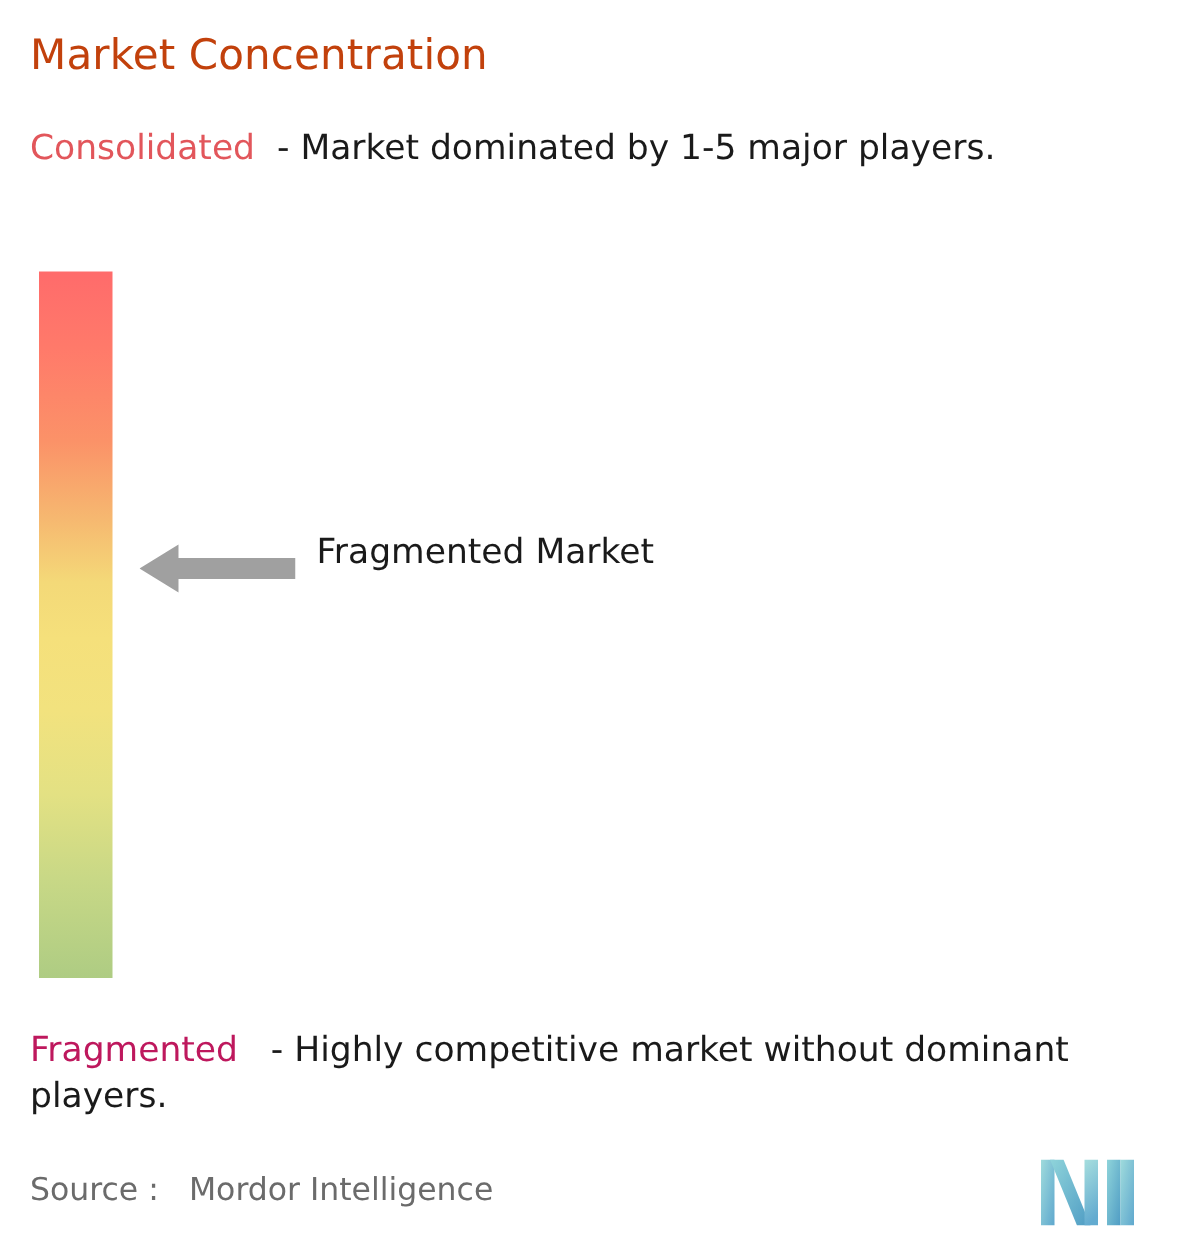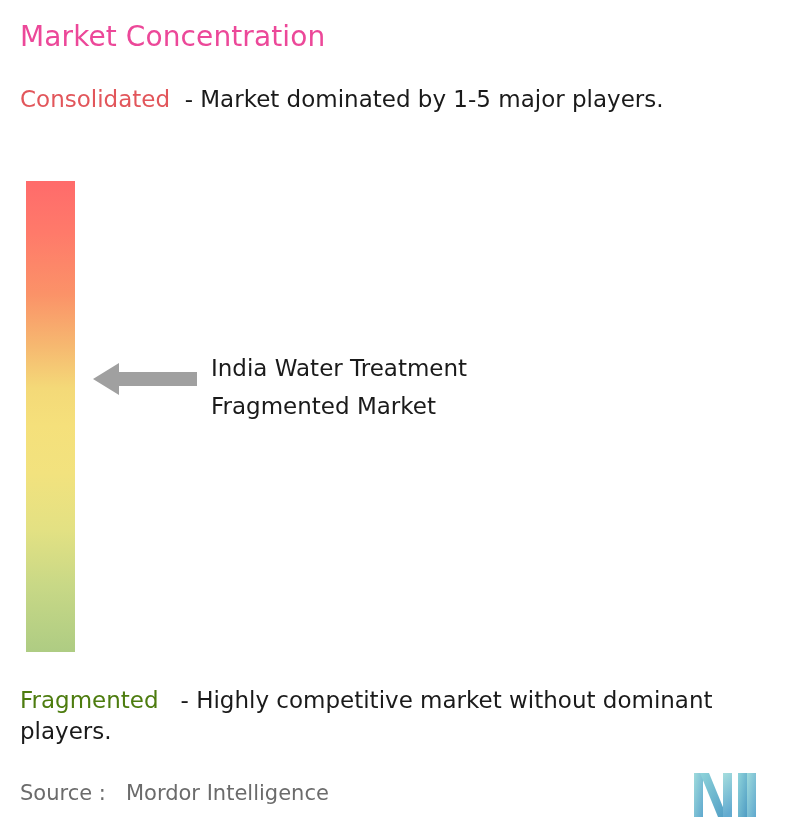--- a/index.html
+++ b/index.html
@@ -15,21 +15,21 @@
     overflow: hidden;
   }
 
   
   .page-title {
     position: absolute;
     left: 20px;
     top: 20px;
     font-size: 28px;
     line-height: 34px;
-    color: #ec4899;
+    color: #c2410c;
     font-weight: 400;
     letter-spacing: 0.1px;
     white-space: nowrap;
   }
 
   
   .legend-top {
     position: absolute;
     left: 20px;
     top: 84px;
@@ -98,21 +98,21 @@
     position: absolute;
     left: 20px;
     top: 685px;
     width: 770px;
     font-size: 23px;
     line-height: 31px;
     color: #1a1a1a;
     font-weight: 400;
   }
   .legend-bottom .tag-fragmented {
-    color: #4d7c0f;
+    color: #be185d;
   }
   .legend-bottom .desc {
     color: #1a1a1a;
   }
 
   
   .source-line {
     position: absolute;
     left: 20px;
     top: 779px;
@@ -142,21 +142,20 @@
 
 <div class="gradient-bar"></div>
 
 <div class="pointer-arrow">
   <svg width="104" height="40" viewBox="0 0 104 40" xmlns="http://www.w3.org/2000/svg">
     <polygon points="0,20 26,4 26,13 104,13 104,27 26,27 26,36" fill="#A0A0A0"></polygon>
   </svg>
 </div>
 
 <div class="arrow-label">
-  <span class="line">India Water Treatment</span>
   <span class="line">Fragmented Market</span>
 </div>
 
 <div class="legend-bottom">
   <span class="tag-fragmented">Fragmented</span><span>&nbsp;&nbsp;&nbsp;</span><span class="desc">- Highly competitive market without dominant players.</span>
 </div>
 
 <div class="source-line">
   <span>Source :</span>
   <span>&nbsp;</span>

